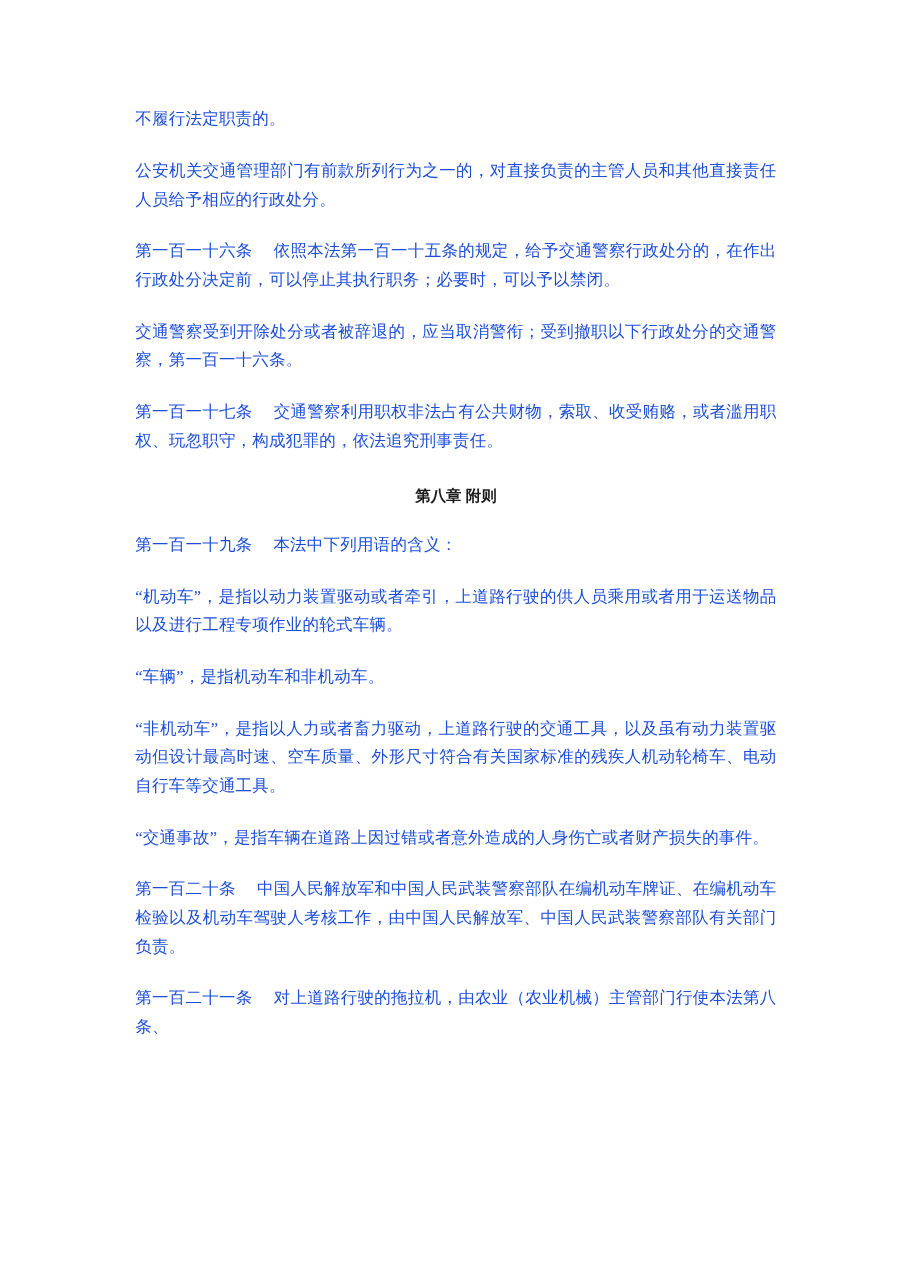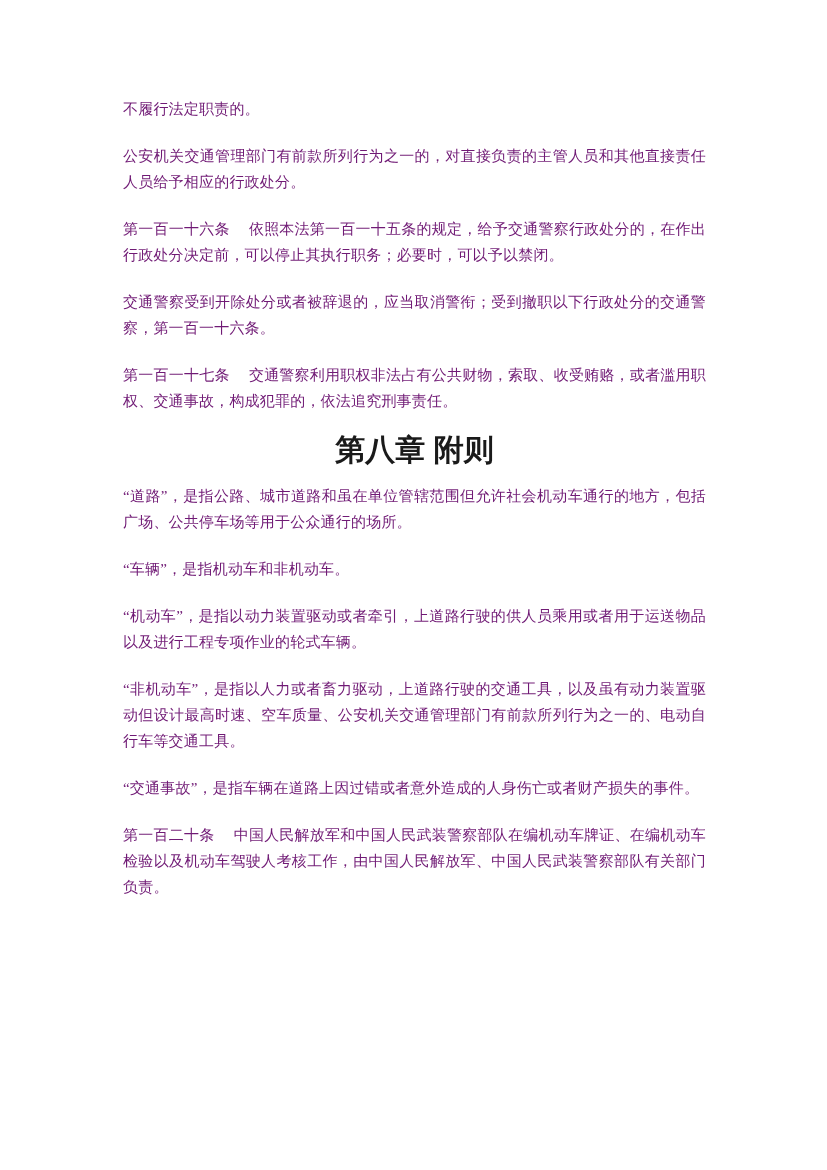--- a/index.html
+++ b/index.html
@@ -21,47 +21,48 @@
     top: 96px;
     width: 583px;
     color: #212121;
   }
   p.para {
     margin: 0 0 21px 0;
     font-size: 15px;
     line-height: 26px;
     text-align: justify;
     letter-spacing: 0.2px;
-    color: #701a75;
+    color: #1d4ed8;
   }
   h2.chapter-heading {
     margin: 11px 0 18px 0;
-    font-size: 30px;
+    font-size: 14px;
     line-height: 30px;
     font-weight: bold;
     text-align: center;
     color: #1a1a1a;
     font-family: "Liberation Sans", "DejaVu Sans", sans-serif;
   }
 </style>
 </head>
 <body>
 
 <div class="page">
   <div class="content">
 
     <p class="para">不履行法定职责的。</p>
     <p class="para">公安机关交通管理部门有前款所列行为之一的，对直接负责的主管人员和其他直接责任人员给予相应的行政处分。</p>
     <p class="para">第一百一十六条　 依照本法第一百一十五条的规定，给予交通警察行政处分的，在作出行政处分决定前，可以停止其执行职务；必要时，可以予以禁闭。</p>
     <p class="para">交通警察受到开除处分或者被辞退的，应当取消警衔；受到撤职以下行政处分的交通警察，第一百一十六条。</p>
-    <p class="para">第一百一十七条　 交通警察利用职权非法占有公共财物，索取、收受贿赂，或者滥用职权、交通事故，构成犯罪的，依法追究刑事责任。</p>
+    <p class="para">第一百一十七条　 交通警察利用职权非法占有公共财物，索取、收受贿赂，或者滥用职权、玩忽职守，构成犯罪的，依法追究刑事责任。</p>
 
     <h2 class="chapter-heading">第八章 附则</h2>
 
-    <p class="para">“道路”，是指公路、城市道路和虽在单位管辖范围但允许社会机动车通行的地方，包括广场、公共停车场等用于公众通行的场所。</p>
+    <p class="para">第一百一十九条　 本法中下列用语的含义：</p>
+    <p class="para">“机动车”，是指以动力装置驱动或者牵引，上道路行驶的供人员乘用或者用于运送物品以及进行工程专项作业的轮式车辆。</p>
     <p class="para">“车辆”，是指机动车和非机动车。</p>
-    <p class="para">“机动车”，是指以动力装置驱动或者牵引，上道路行驶的供人员乘用或者用于运送物品以及进行工程专项作业的轮式车辆。</p>
-    <p class="para">“非机动车”，是指以人力或者畜力驱动，上道路行驶的交通工具，以及虽有动力装置驱动但设计最高时速、空车质量、公安机关交通管理部门有前款所列行为之一的、电动自行车等交通工具。</p>
+    <p class="para">“非机动车”，是指以人力或者畜力驱动，上道路行驶的交通工具，以及虽有动力装置驱动但设计最高时速、空车质量、外形尺寸符合有关国家标准的残疾人机动轮椅车、电动自行车等交通工具。</p>
     <p class="para">“交通事故”，是指车辆在道路上因过错或者意外造成的人身伤亡或者财产损失的事件。</p>
     <p class="para">第一百二十条　 中国人民解放军和中国人民武装警察部队在编机动车牌证、在编机动车检验以及机动车驾驶人考核工作，由中国人民解放军、中国人民武装警察部队有关部门负责。</p>
+    <p class="para">第一百二十一条　 对上道路行驶的拖拉机，由农业（农业机械）主管部门行使本法第八条、</p>
 
   </div>
 </div>
 
 </body></html>

